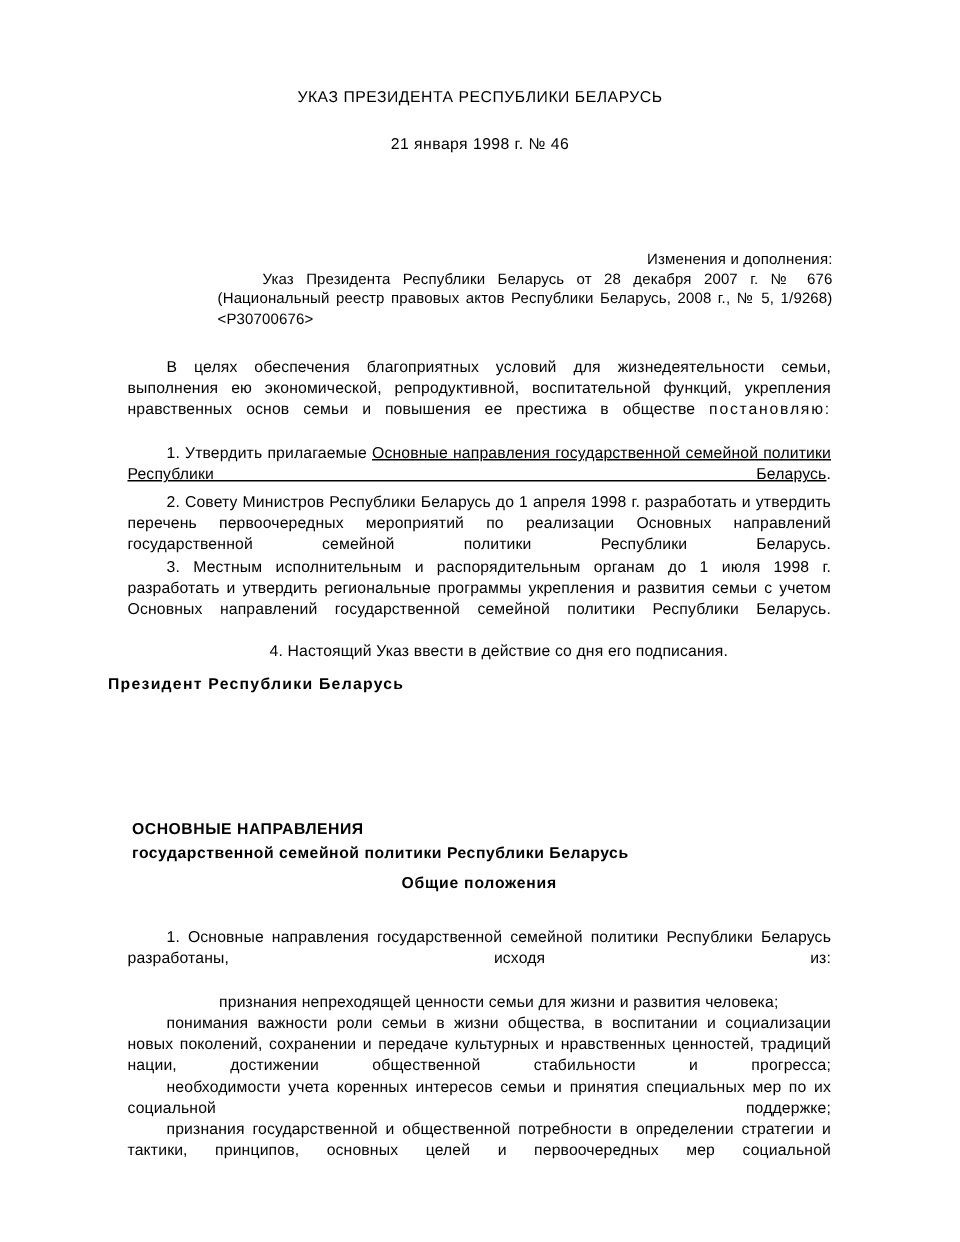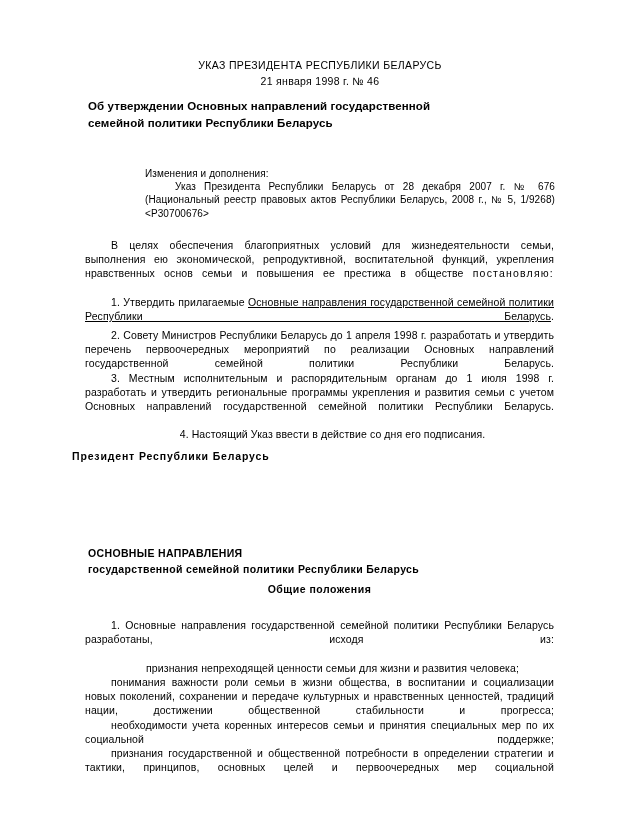--- a/index.html
+++ b/index.html
@@ -36,21 +36,21 @@
   .doc-header .decree-line {
     font-size: 10.5px;
     letter-spacing: 0.35px;
     line-height: 15px;
     white-space: nowrap;
   }
   .doc-header .decree-date {
     font-size: 10.5px;
     letter-spacing: 0.3px;
     line-height: 15px;
-    margin-top: 1px;
+    margin-top: 16px;
   }
   
   .doc-title {
     position: absolute;
     left: 88px;
     top: 98px;
     width: 400px;
     font-size: 11.5px;
     font-weight: bold;
     line-height: 17px;
@@ -60,20 +60,21 @@
   .amendments {
     position: absolute;
     left: 145px;
     top: 167px;
     width: 410px;
     font-size: 10px;
     line-height: 13.2px;
   }
   .amendments .amend-label {
     letter-spacing: 0.1px;
+    text-align: right;
   }
   .amendments .amend-body {
     text-align: justify;
     text-indent: 30px;
     letter-spacing: 0.1px;
   }
   .amendments .amend-body::after {
     content: "";
     display: inline-block;
     width: 100%;
@@ -141,21 +142,20 @@
 </head>
 <body>
 
 <div class="page">
 
   <div class="doc-header">
     <div class="decree-line">УКАЗ ПРЕЗИДЕНТА РЕСПУБЛИКИ БЕЛАРУСЬ</div>
     <div class="decree-date">21 января 1998 г. № 46</div>
   </div>
 
-  <div class="doc-title">Об утверждении Основных направлений государственной семейной политики Республики Беларусь</div>
 
   <div class="amendments">
     <div class="amend-label">Изменения и дополнения:</div>
     <div class="amend-body">Указ Президента Республики Беларусь от 28 декабря 2007 г. № 676 (Национальный реестр правовых актов Республики Беларусь, 2008 г., № 5, 1/9268) &lt;Р30700676&gt;</div>
   </div>
 
   <div class="body-block" style="top:238px;">
     <p class="para force"><span>В целях обеспечения благоприятных условий для жизнедеятельности семьи, выполнения ею экономической, репродуктивной, воспитательной функций, укрепления нравственных основ семьи и повышения ее престижа в обществе </span><span class="spaced">постановляю:</span></p>
   </div>
 

